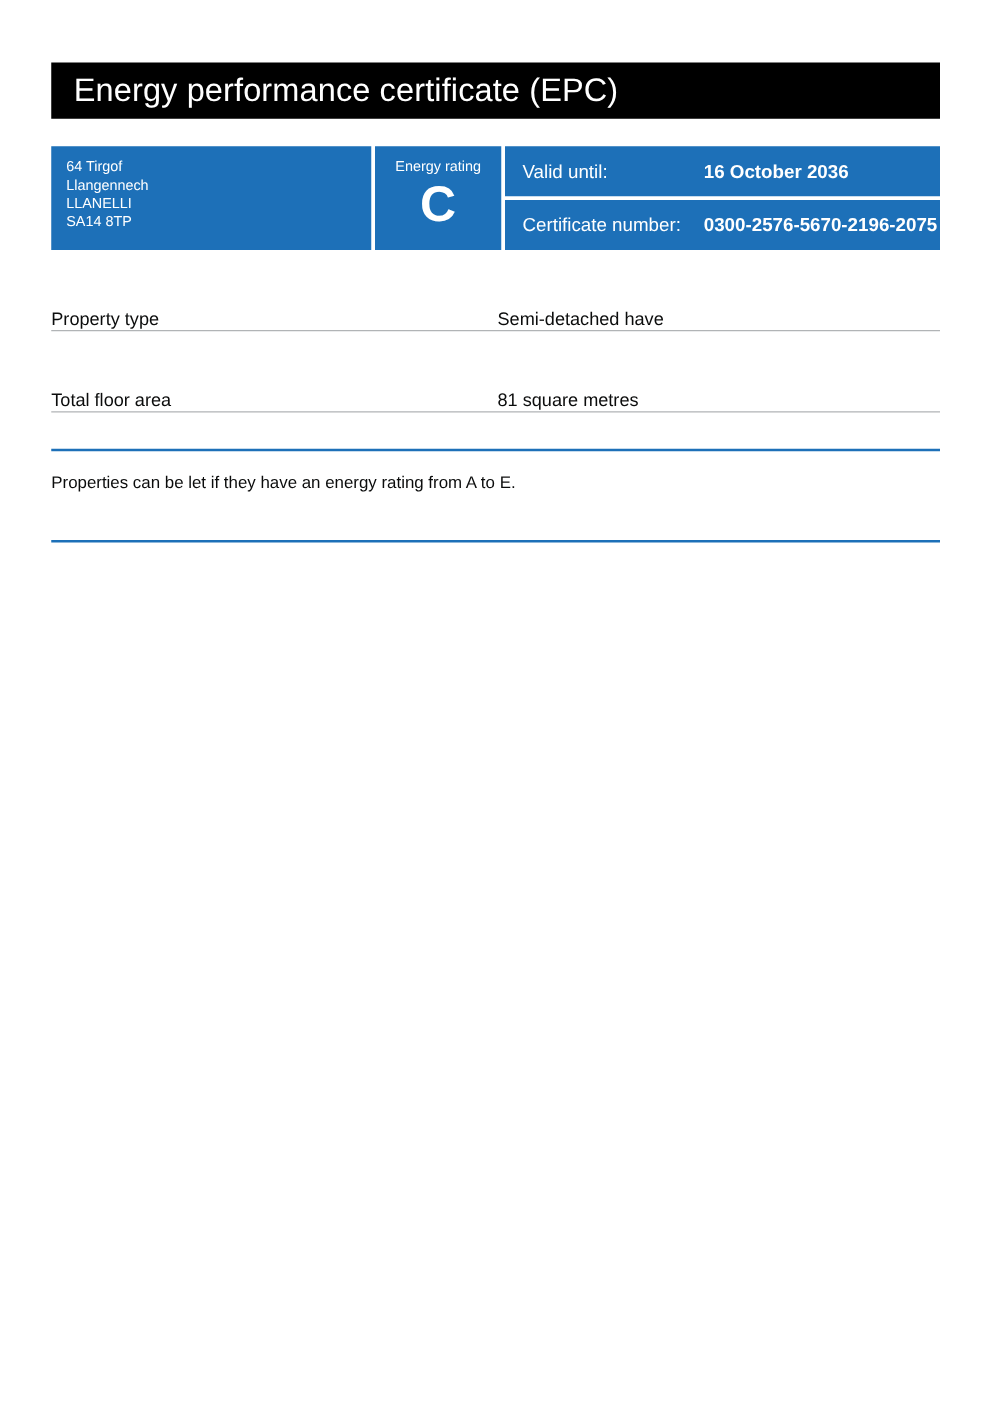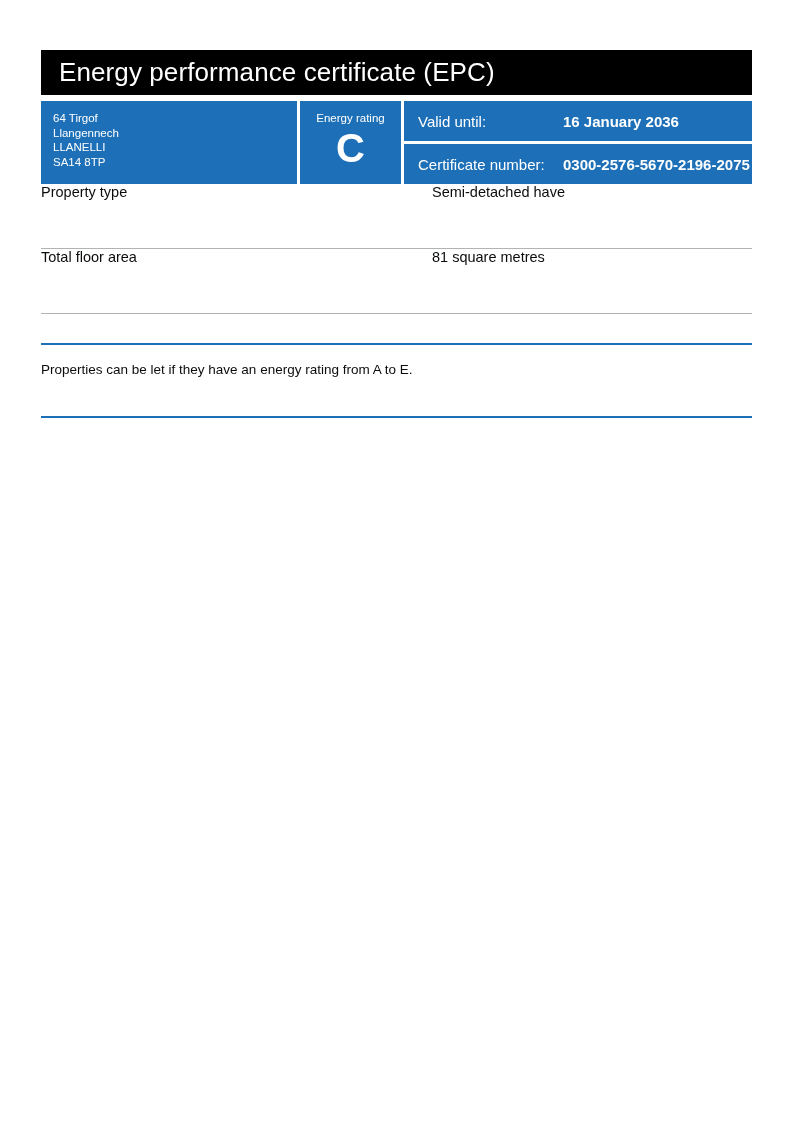--- a/index.html
+++ b/index.html
@@ -35,21 +35,21 @@
     padding-left: 18px;
     font-size: 26px;
     font-weight: normal;
     letter-spacing: 0.1px;
     text-align: center;
   }
 
   
   .summary {
     display: flex;
-    margin-top: 6px;
+    margin-top: 22px;
     height: 83px;
   }
   .addr-box {
     background: #1d70b8;
     color: #ffffff;
     width: 256px;
     box-sizing: border-box;
     padding: 10px 12px 0 12px;
     font-size: 11.5px;
     line-height: 14.5px;
@@ -95,25 +95,24 @@
     padding-left: 14px;
     font-size: 15px;
   }
   .meta-row + .meta-row { margin-top: 3px; }
   .meta-key { width: 145px; }
   .meta-val { font-weight: bold; }
 
   
   .detail-row {
     display: flex;
-    align-items: flex-start;
+    align-items: flex-end;
     height: 64px;
     border-bottom: 1px solid #b1b4b6;
     font-size: 14.5px;
-    gap: 34px;
   }
   .detail-row .k { width: 357px; }
   .detail-row .v { flex: 1; }
 
   
   .section-rule {
     border-top: 2px solid #1d70b8;
     margin-top: 29px;
   }
   h2.section-title {
@@ -155,21 +154,21 @@
     </div>
 
     <div class="rating-box">
       <div class="rating-label">Energy rating</div>
       <div class="rating-letter">C</div>
     </div>
 
     <div class="meta-col">
       <div class="meta-row">
         <span class="meta-key">Valid until:</span>
-        <span class="meta-val">16 January 2036</span>
+        <span class="meta-val">16 October 2036</span>
       </div>
       <div class="meta-row">
         <span class="meta-key">Certificate number:</span>
         <span class="meta-val">0300-2576-5670-2196-2075</span>
       </div>
     </div>
 
   </div>
 
   <div class="detail-row">

